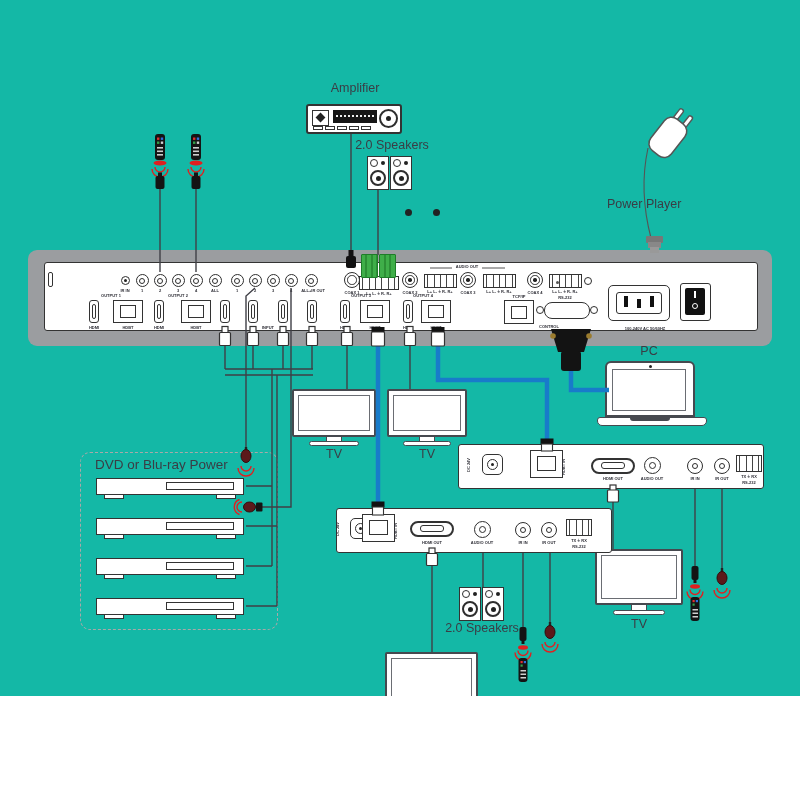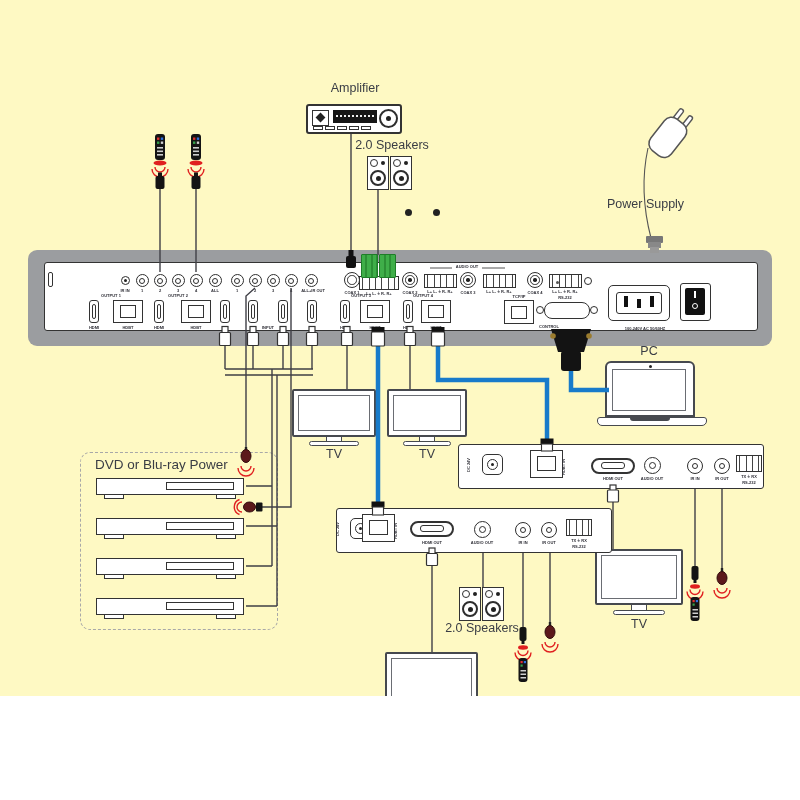--- a/index.html
+++ b/index.html
@@ -1,16 +1,16 @@
 <!DOCTYPE html>
 <html><head>
 <meta charset="utf-8">
 <style>
   html,body{margin:0;padding:0;background:#fff;font-family:"Liberation Sans",sans-serif;}
-  #canvas{position:relative;width:800px;height:696px;background:#fef9c3;overflow:hidden;}
+  #canvas{position:relative;width:800px;height:696px;background:#14b8a6;overflow:hidden;}
   .abs{position:absolute;}
   .lbl{position:absolute;font-size:12.5px;color:#3a3d45;white-space:nowrap;transform:translateX(-50%);line-height:1.1;}
   .lbl.left{transform:none;}
   .plbl{position:absolute;font-size:8px;font-weight:700;color:#2e2e36;white-space:nowrap;line-height:1;transform:translateX(-50%) scale(.5);transform-origin:50% 0;}
   .vlbl{position:absolute;font-size:8px;font-weight:700;color:#2e2e36;white-space:nowrap;line-height:1;transform:rotate(-90deg) scale(.5);transform-origin:0 100%;}
   .box{position:absolute;border:1.5px solid #333;background:#fff;box-sizing:border-box;}
   .box2{position:absolute;border:1.2px solid #333;background:#fff;box-sizing:border-box;}
   .c{position:absolute;border:1.5px solid #2e2e2e;border-radius:50%;background:#fff;box-sizing:border-box;}
   .ci{position:absolute;border:1.2px solid #2e2e2e;border-radius:50%;background:#fff;box-sizing:border-box;}
   .dot{position:absolute;background:#222;border-radius:50%;}
@@ -29,21 +29,21 @@
   .blue{stroke:#187BCA;stroke-width:4.5;fill:none;}
   .red{stroke:#E02020;stroke-width:1.4;fill:none;}
 </style>
 </head>
 <body>
 
 <div id="canvas">
 
   <div class="lbl" style="left:355px;top:82px;">Amplifier</div>
   <div class="lbl" style="left:392px;top:139px;">2.0 Speakers</div>
-  <div class="lbl left" style="left:607px;top:198px;">Power Supply</div>
+  <div class="lbl left" style="left:607px;top:198px;">Power Player</div>
   <div class="lbl" style="left:649px;top:345px;">PC</div>
 
   <div class="box" style="left:306px;top:104px;width:96px;height:30px;border-width:2px;border-radius:3px;">
     <div class="box2" style="left:4px;top:4px;width:17px;height:16px;">
       <div class="abs" style="left:4px;top:3px;width:7px;height:7px;background:#222;transform:rotate(45deg);"></div>
     </div>
     <div class="abs" style="left:25px;top:4px;width:44px;height:13px;background:#161616;">
       <div class="abs" style="left:3px;top:5px;width:38px;height:2px;background:repeating-linear-gradient(90deg,#eee 0 2px,#161616 2px 4px);"></div>
     </div>
     <div class="ci" style="left:71px;top:3px;width:19px;height:19px;border-width:2px;">

